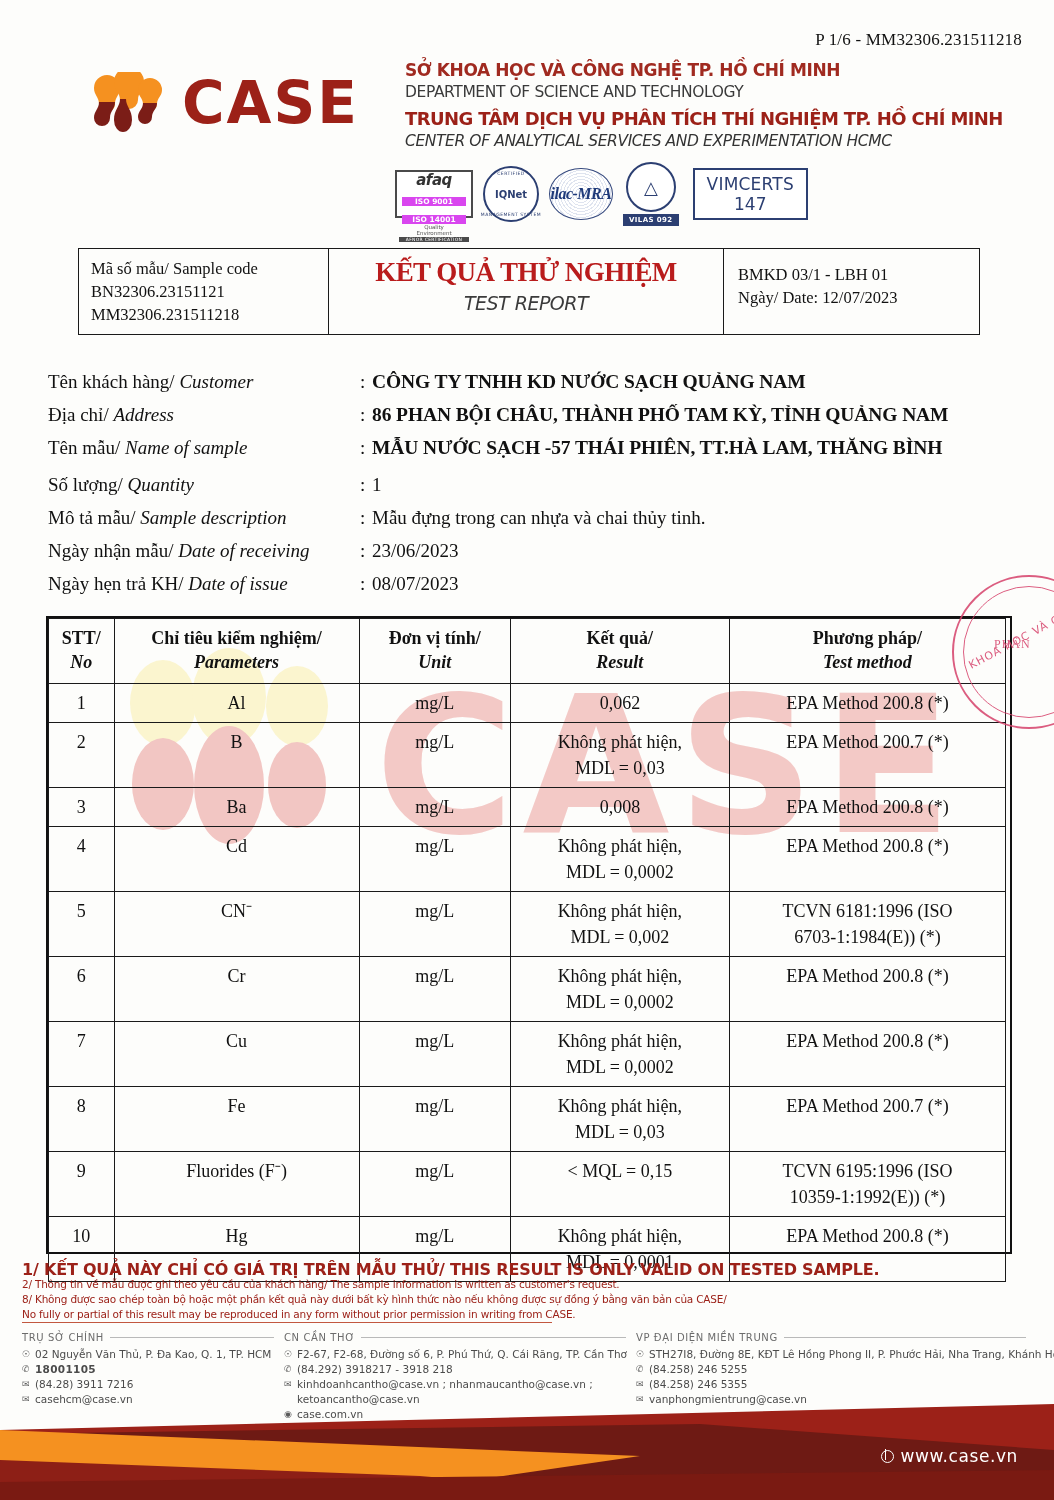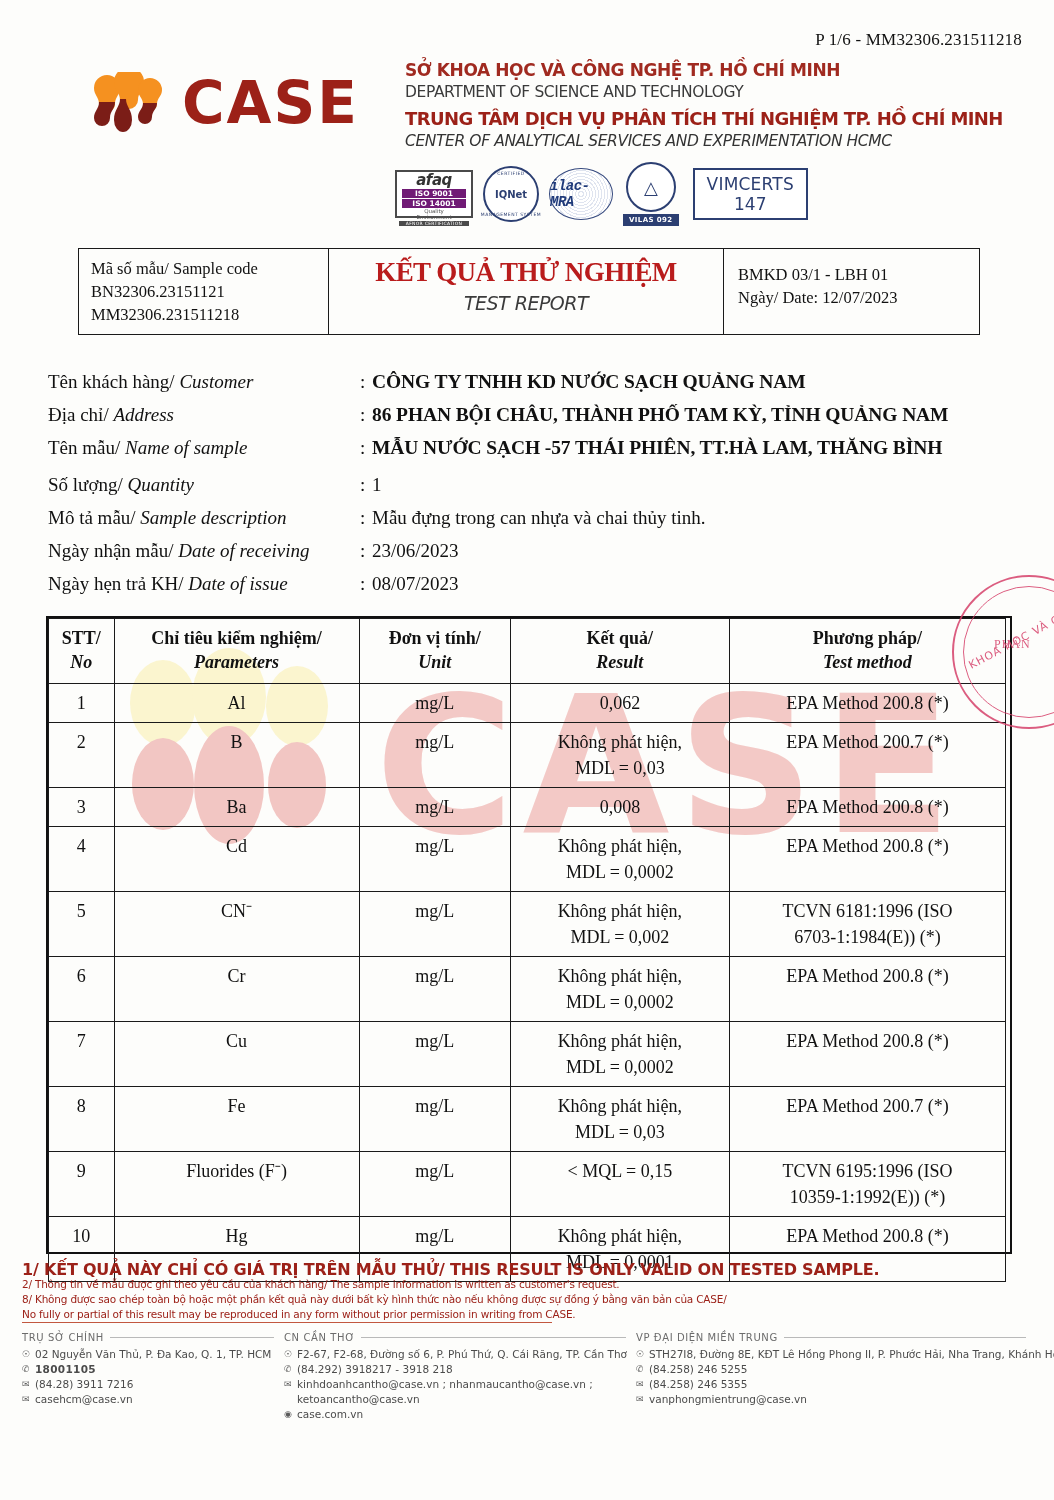--- a/index.html
+++ b/index.html
@@ -134,21 +134,21 @@
     border: 2px solid #4a4a4a;
     background: #fff;
     display: flex; flex-direction: column;
     align-items: center; justify-content: flex-start;
     font-family: "DejaVu Sans", sans-serif;
     color: #333;
     padding-top: 1px;
     box-sizing: border-box;
   }
   .afaq-word { font-size: 15px; font-weight: bold; font-style: italic; letter-spacing: -0.5px; line-height: 1; }
-  .afaq-iso { font-size: 7.5px; font-weight: bold; background: #701a75; color: #fff; width: 64px; text-align: center; line-height: 9px; margin-top: 1px; }
+  .afaq-iso { font-size: 7.5px; font-weight: bold; background: #d946ef; color: #fff; width: 64px; text-align: center; line-height: 9px; margin-top: 9px; }
   .afaq-sub { font-size: 5.5px; line-height: 6px; text-align: center; color: #555; }
   .afaq-foot { font-size: 4.5px; background: #4a4a4a; color: #fff; width: 70px; text-align: center; margin-top: 1px; letter-spacing: .3px;}
 
   .badge-circle {
     width: 52px; height: 52px;
     border-radius: 50%;
     border: 2px solid #2c3f72;
     display: flex; align-items: center; justify-content: center;
     position: relative;
     background: #fff;
@@ -171,22 +171,22 @@
   .ring-bot { bottom: 3px; }
 
   .badge-ilac {
     width: 62px; height: 50px;
     display: flex; align-items: center; justify-content: center;
     border-radius: 50%;
     border: 1px solid #34487d;
     background: repeating-radial-gradient(circle at 50% 50%, #fff 0 2px, #dfe4ef 2px 3px);
   }
   .badge-ilac .t {
-    font-family: Liberation Mono, monospace;
-    font-size: 14px; font-weight: bold; font-style: italic;
+    font-family: Liberation Serif, serif;
+    font-size: 16px; font-weight: bold; font-style: italic;
     color: #1f3a7a;
     letter-spacing: -.5px;
   }
   .badge-vilas { display:flex; flex-direction:column; align-items:center; }
   .vilas-circ {
     width: 46px; height: 46px; border-radius: 50%;
     border: 2px solid #2c3f72; background: #fff;
     display:flex; align-items:center; justify-content:center;
     font-size: 18px; color:#2c3f72; font-family:"DejaVu Sans", sans-serif;
   }
@@ -739,14 +739,27 @@
         <span class="ic">✉</span>
           <span>(84.258) 246 5355</span>
       </div>
       <div class="c-line">
         <span class="ic">✉</span>
           <span>vanphongmientrung@case.vn</span>
       </div>
     </div>
   </div>
 
+  <div class="banner">
+    <svg width="1054" height="96" viewBox="0 0 1054 96" preserveAspectRatio="none">
+      <path d="M0 26 L1054 0 L1054 96 L0 96 Z" fill="#9c2118"></path>
+      <path d="M0 30 L700 20 L1054 46 L1054 96 L0 96 Z" fill="#6e1a14"></path>
+      <path d="M0 26 L640 52 L340 96 L0 96 Z" fill="#f59120"></path>
+      <path d="M0 56 L420 72 L700 96 L0 96 Z" fill="#8d1f16"></path>
+      <path d="M0 78 L1054 66 L1054 96 L0 96 Z" fill="#7a1a12"></path>
+    </svg>
+    <div class="banner-site">
+      <span class="globe"></span>
+      <span>www.case.vn</span>
+    </div>
+  </div>
 
 </div>
 
 </body></html>

